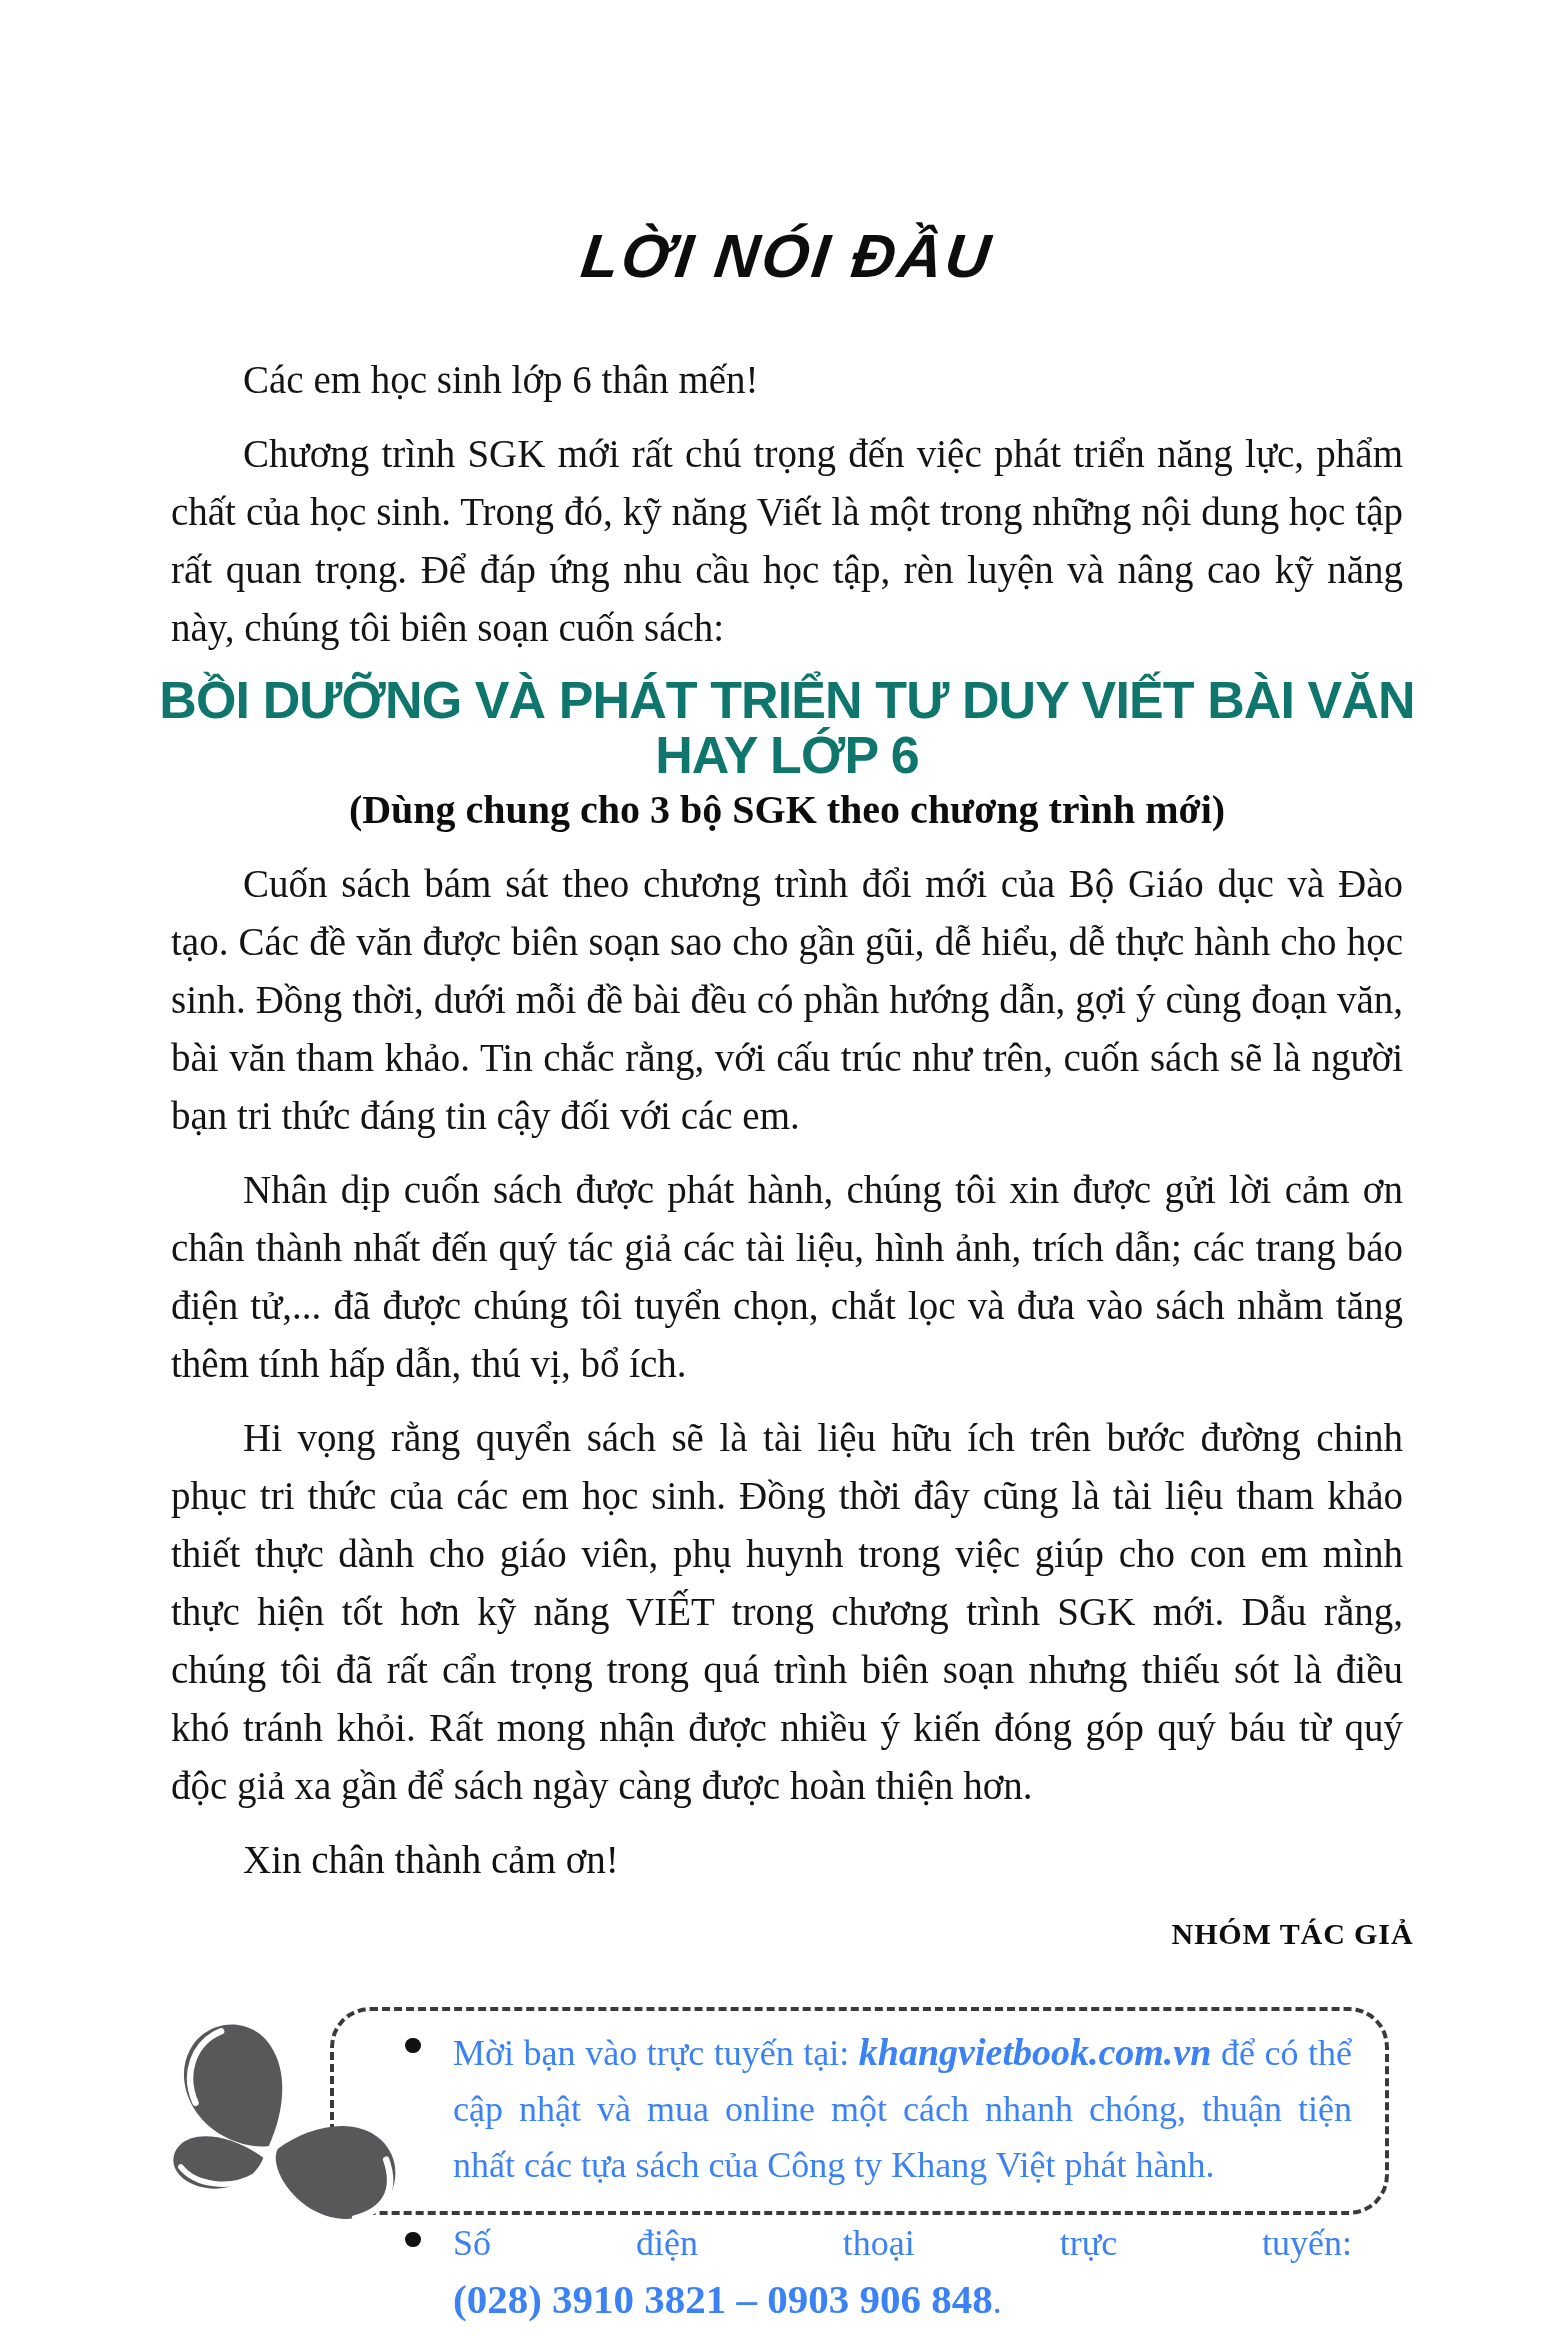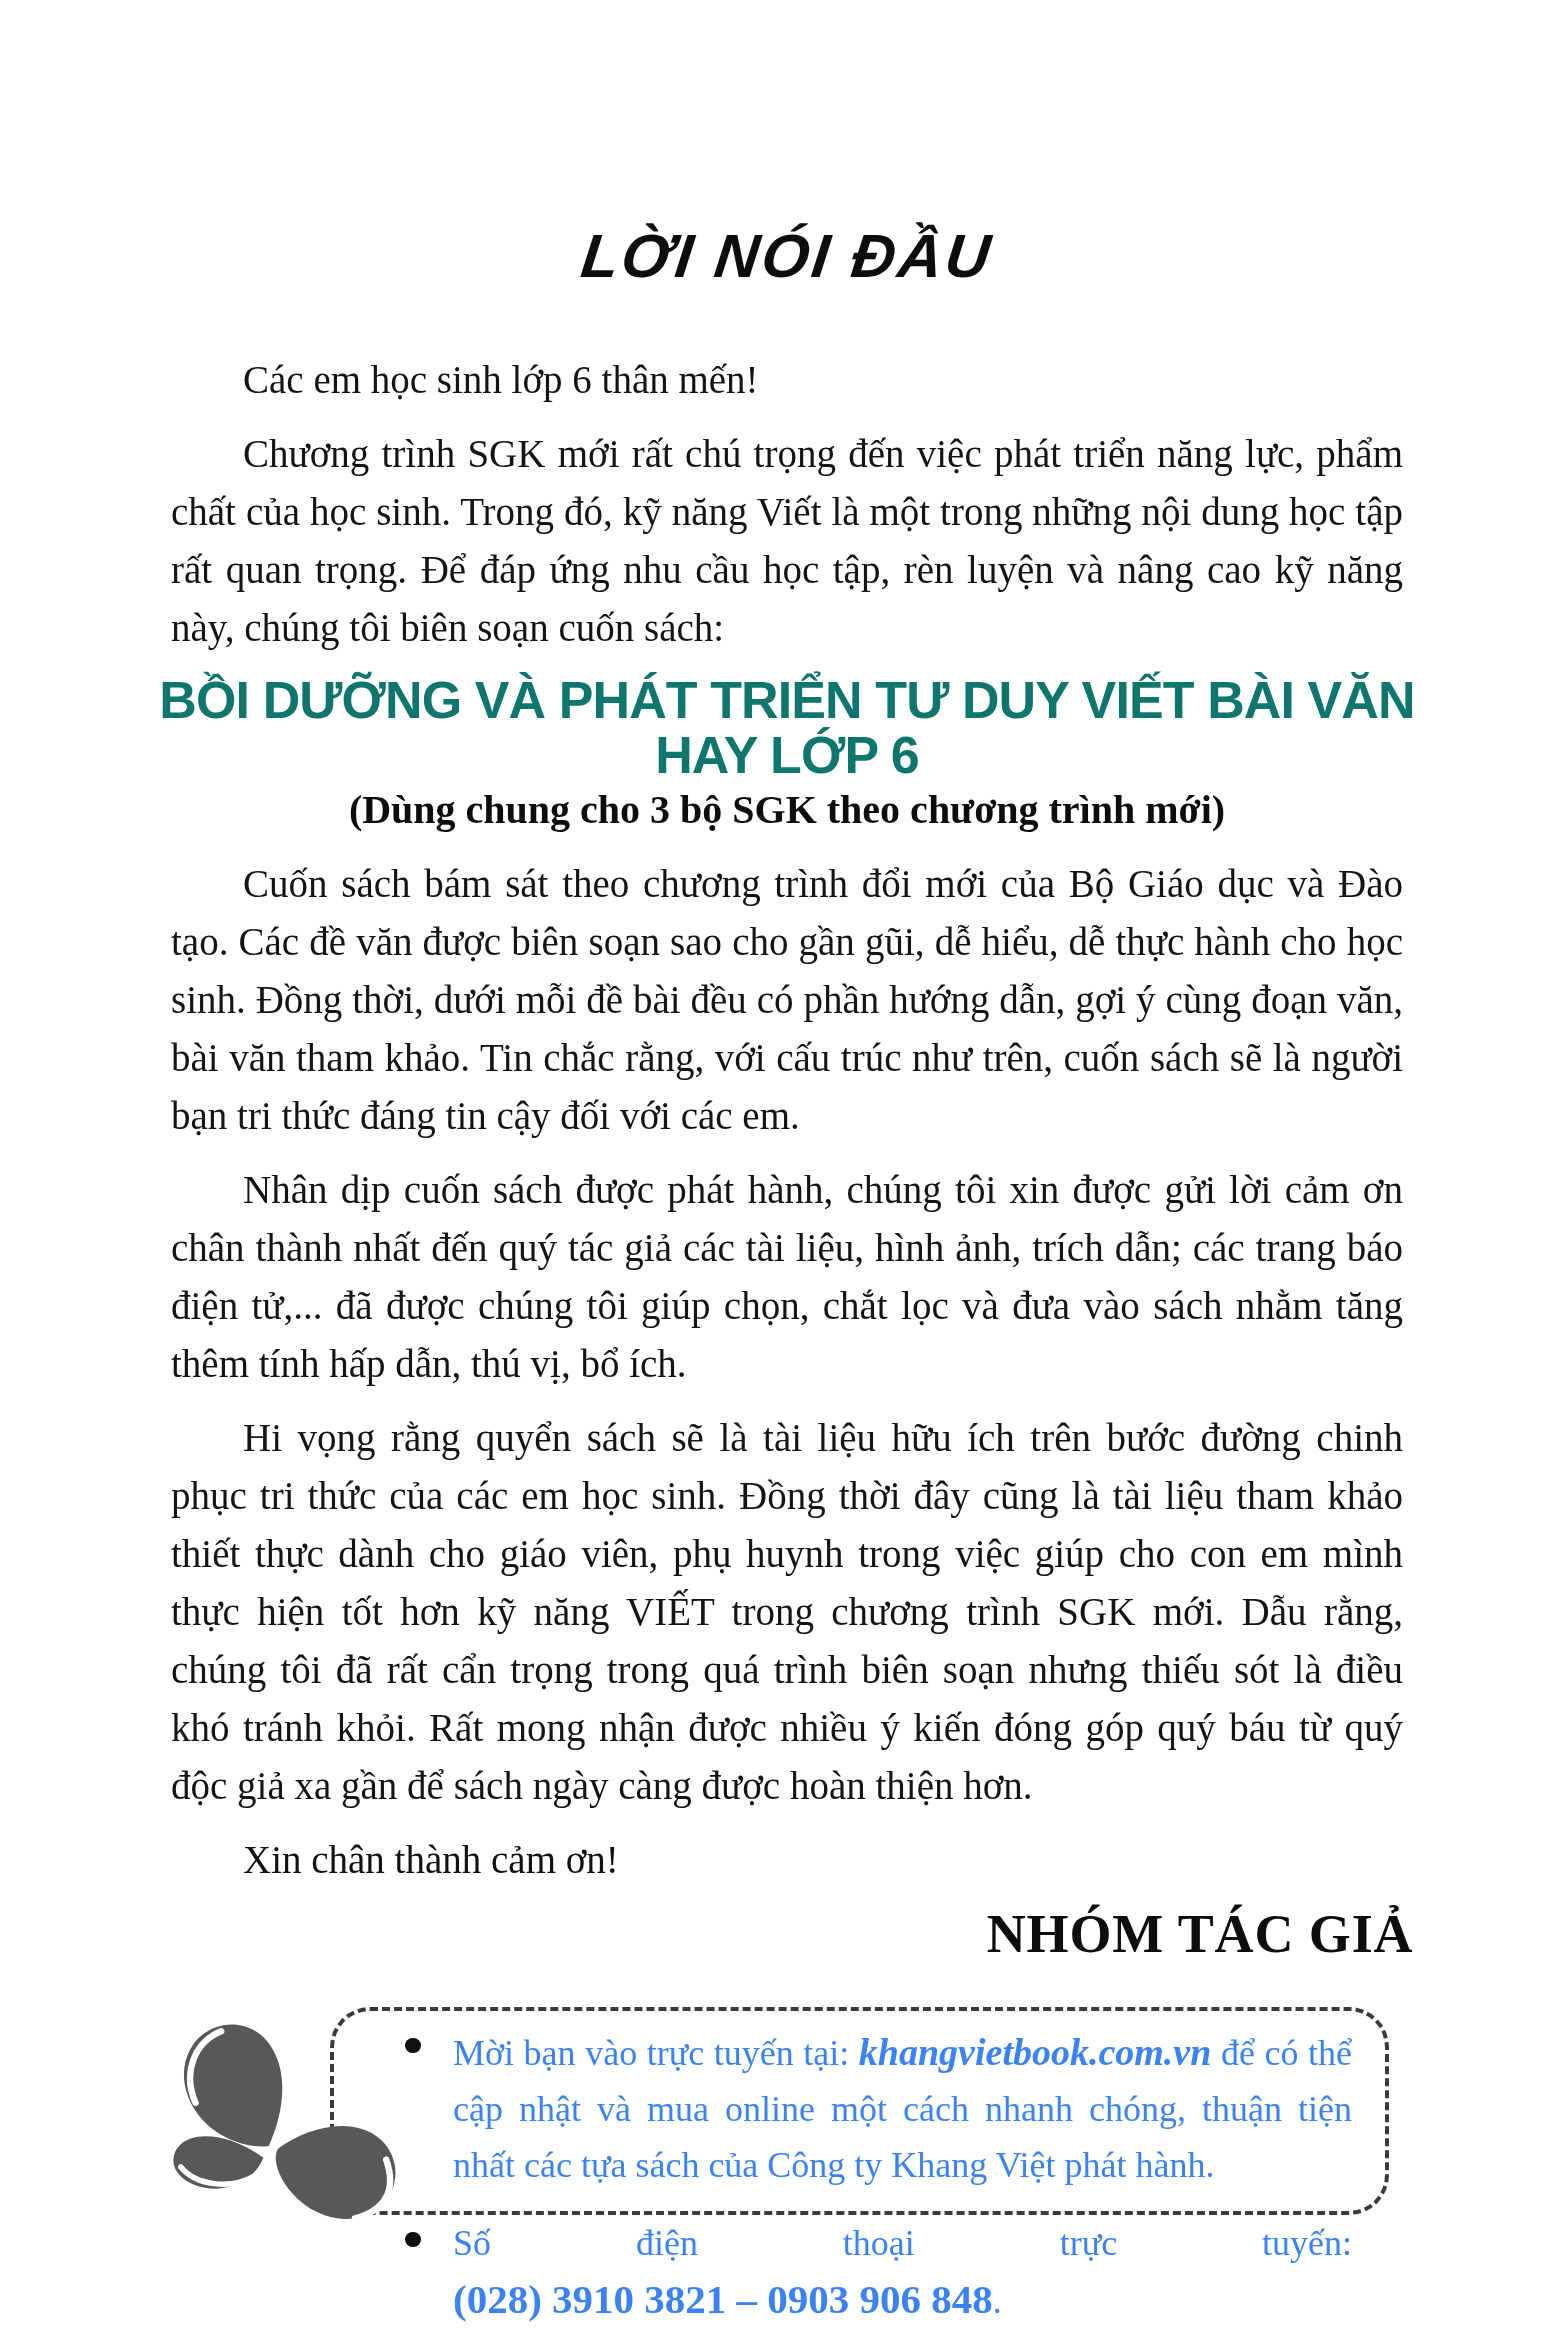--- a/index.html
+++ b/index.html
@@ -54,21 +54,21 @@
   .closing {
     margin: 16px;
     font-size: 39px;
     line-height: 58px;
     text-indent: 72px;
   }
   .signature {
     margin: 0;
     text-align: right;
     font-weight: bold;
-    font-size: 54px;
+    font-size: 30px;
     line-height: 58px;
     letter-spacing: 0.9px;
     padding-right: 5.5px;
     color: #0d0d0d;
   }
   .footer {
     position: relative;
     margin-top: 44px;
     height: 230px;
   }
@@ -109,21 +109,21 @@
 
   <h1 class="page-title">LỜI NÓI ĐẦU</h1>
 
   <p class="body-para">Các em học sinh lớp 6 thân mến!</p>
   <p class="body-para">Chương trình SGK mới rất chú trọng đến việc phát triển năng lực, phẩm chất của học sinh. Trong đó, kỹ năng Viết là một trong những nội dung học tập rất quan trọng. Để đáp ứng nhu cầu học tập, rèn luyện và nâng cao kỹ năng này, chúng tôi biên soạn cuốn sách:</p>
 
   <h2 class="book-title">BỒI DƯỠNG VÀ PHÁT TRIỂN TƯ DUY VIẾT BÀI VĂN HAY LỚP 6</h2>
   <h3 class="book-subtitle">(Dùng chung cho 3 bộ SGK theo chương trình mới)</h3>
 
   <p class="body-para">Cuốn sách bám sát theo chương trình đổi mới của Bộ Giáo dục và Đào tạo. Các đề văn được biên soạn sao cho gần gũi, dễ hiểu, dễ thực hành cho học sinh. Đồng thời, dưới mỗi đề bài đều có phần hướng dẫn, gợi ý cùng đoạn văn, bài văn tham khảo. Tin chắc rằng, với cấu trúc như trên, cuốn sách sẽ là người bạn tri thức đáng tin cậy đối với các em.</p>
-  <p class="body-para">Nhân dịp cuốn sách được phát hành, chúng tôi xin được gửi lời cảm ơn chân thành nhất đến quý tác giả các tài liệu, hình ảnh, trích dẫn; các trang báo điện tử,... đã được chúng tôi giúp chọn, chắt lọc và đưa vào sách nhằm tăng thêm tính hấp dẫn, thú vị, bổ ích.</p>
+  <p class="body-para">Nhân dịp cuốn sách được phát hành, chúng tôi xin được gửi lời cảm ơn chân thành nhất đến quý tác giả các tài liệu, hình ảnh, trích dẫn; các trang báo điện tử,... đã được chúng tôi tuyển chọn, chắt lọc và đưa vào sách nhằm tăng thêm tính hấp dẫn, thú vị, bổ ích.</p>
   <p class="body-para">Hi vọng rằng quyển sách sẽ là tài liệu hữu ích trên bước đường chinh phục tri thức của các em học sinh. Đồng thời đây cũng là tài liệu tham khảo thiết thực dành cho giáo viên, phụ huynh trong việc giúp cho con em mình thực hiện tốt hơn kỹ năng VIẾT trong chương trình SGK mới. Dẫu rằng, chúng tôi đã rất cẩn trọng trong quá trình biên soạn nhưng thiếu sót là điều khó tránh khỏi. Rất mong nhận được nhiều ý kiến đóng góp quý báu từ quý độc giả xa gần để sách ngày càng được hoàn thiện hơn.</p>
 
   <p class="closing">Xin chân thành cảm ơn!</p>
   <p class="signature">NHÓM TÁC GIẢ</p>
 
   <div class="footer">
 
     <div class="footer-box">
       <div class="f-item">
         <span class="f-bullet"></span>

